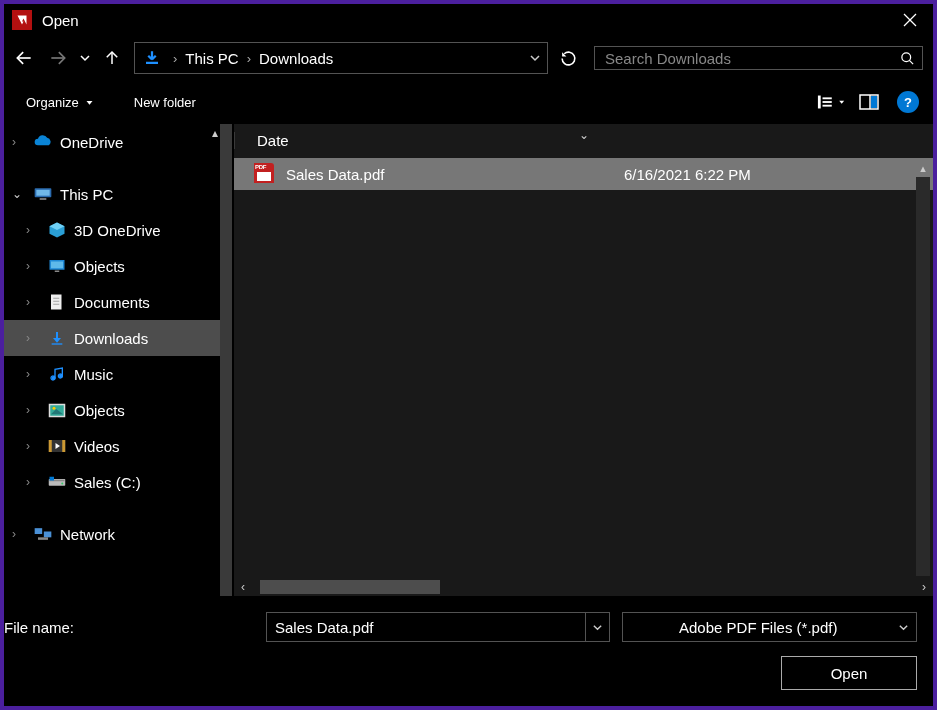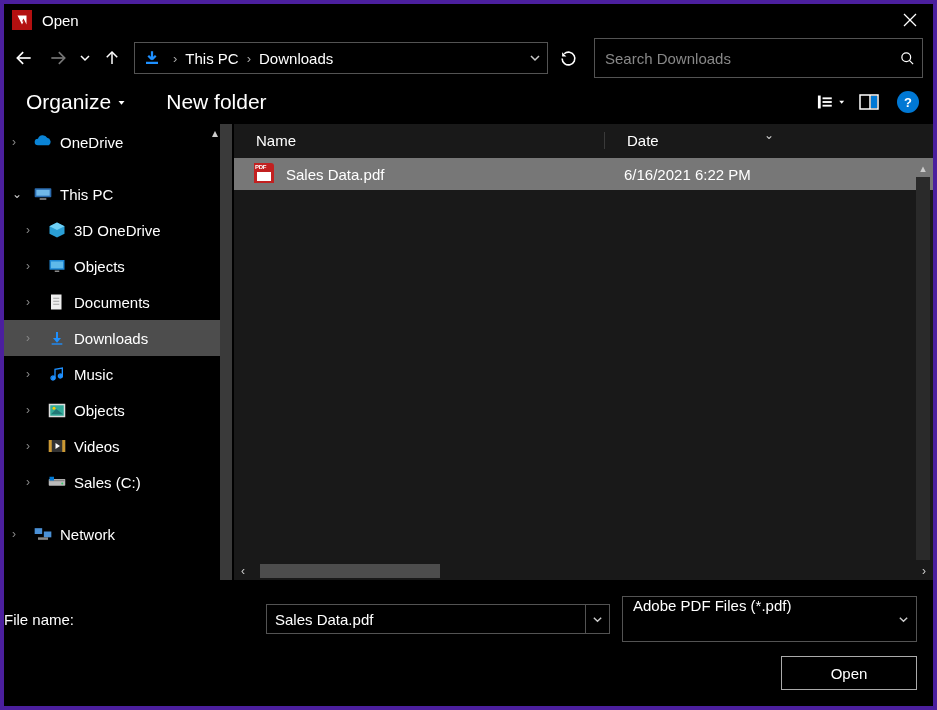--- a/index.html
+++ b/index.html
@@ -14,27 +14,27 @@
     
     .navbar { height: 44px; display: flex; align-items: center; background: #000; color: #fff; padding: 0 4px; gap: 2px; }
     .nav-btn { width: 32px; height: 34px; display: flex; align-items: center; justify-content: center; color: #ccc; }
     .nav-btn.dis { color: #777; }
     .addrbar { flex: 0 0 414px; height: 32px; border: 1px solid #535353; display: flex; align-items: center; margin-left: 4px; }
     .addr-folder-icon { width: 22px; height: 22px; margin: 0 6px; display: flex; align-items: center; justify-content: center; }
     .addr-sep { color: #aaa; font-size: 13px; padding: 0 4px; }
     .addr-seg { color: #fff; font-size: 15px; padding: 2px 4px; }
     .addr-drop { margin-left: auto; padding: 0 6px; color: #ccc; }
     .refresh-btn { width: 32px; height: 32px; display: flex; align-items: center; justify-content: center; color: #fff; margin-left: 2px; }
-    .searchbar { flex: 1; height: 40px; border: 1px solid #535353; display: flex; align-items: center; margin-left: 8px; margin-right: 6px; }
+    .searchbar { flex: 1; height: 24px; border: 1px solid #535353; display: flex; align-items: center; margin-left: 8px; margin-right: 6px; }
     .search-input { flex: 1; background: transparent; border: none; color: #fff; font-size: 15px; padding: 0 10px; outline: none; }
     .search-input::placeholder { color: #888; }
     .search-icon { width: 30px; display: flex; align-items: center; justify-content: center; color: #fff; }
     
     .toolbar { height: 44px; display: flex; align-items: center; background: #000; color: #fff; padding: 0 14px; }
-    .tool-btn { display: flex; align-items: center; font-size: 21px; color: #fff; padding: 4px 8px; gap: 6px; }
+    .tool-btn { display: flex; align-items: center; font-size: 13px; color: #fff; padding: 4px 8px; gap: 6px; }
     .tool-btn.newfolder { margin-left: 24px; }
     .tool-right { margin-left: auto; display: flex; align-items: center; gap: 10px; }
     .view-btn { width: 28px; height: 28px; display: flex; align-items: center; justify-content: center; color: #fff; }
     .help-btn { width: 22px; height: 22px; border-radius: 50%; background: #0078d4; color: #fff; display: flex; align-items: center; justify-content: center; font-size: 13px; font-weight: bold; margin-left: 4px; }
     
     .middle { flex: 1; display: flex; background: #000; min-height: 0; }
     .sidebar { width: 216px; display: flex; flex-direction: column; color: #fff; overflow: hidden; position: relative; }
     .sidebar .tree { flex: 1; overflow: hidden; }
     .tree-item { height: 36px; display: flex; align-items: center; font-size: 15px; color: #fff; padding-left: 8px; }
     .tree-item.lvl1 { padding-left: 8px; }
@@ -65,21 +65,21 @@
     .hscroll .left, .hscroll .right { width: 18px; text-align: center; color: #ccc; font-size: 12px; }
     .hscroll .thumb { height: 14px; background: #4d4d4d; width: 180px; margin-left: 8px; }
     .hscroll .track { flex: 1; }
     
     .bottom { background: #000; color: #fff; padding: 16px 16px 16px 0; display: flex; flex-direction: column; gap: 14px; }
     .row1 { display: flex; align-items: center; }
     .fname-label { width: 262px; text-align: left; font-size: 15px; padding-right: 10px; }
     .fname-input-wrap { width: 344px; height: 30px; border: 1px solid #535353; display: flex; align-items: center; }
     .fname-input { flex: 1; background: transparent; border: none; color: #fff; font-size: 15px; padding: 0 8px; outline: none; }
     .fname-drop { width: 24px; height: 28px; display: flex; align-items: center; justify-content: center; color: #ccc; border-left: 1px solid #535353; }
-    .filter-wrap { flex: 1; height: 46px; border: 1px solid #535353; display: flex; margin-left: 12px; }
+    .filter-wrap { flex: 1; height: 30px; border: 1px solid #535353; display: flex; align-items: center; margin-left: 12px; padding-left: 46px; }
     .filter-text { flex: 1; padding: 0 10px; font-size: 15px; }
     .filter-drop { width: 26px; display: flex; align-items: center; justify-content: center; color: #ccc; }
     .row2 { display: flex; justify-content: flex-end; gap: 14px; }
     .dlg-btn { width: 136px; height: 34px; border: 1px solid #aaa; background: transparent; color: #fff; font-size: 15px; display: flex; align-items: center; justify-content: center; }
     
     svg { display: block; }
     .pdf-icon { background: #c22020; width: 20px; height: 20px; position: relative; border-top-right-radius: 3px; }
     .pdf-icon::after { content: "PDF"; position: absolute; top: 1px; left: 1px; font-size: 6px; color: #fff; font-weight: bold; letter-spacing: -0.3px; }
     .pdf-icon::before { content: ""; position: absolute; bottom: 2px; left: 3px; right: 3px; height: 9px; background: #fff; }
   </style>
@@ -327,23 +327,20 @@
           </span>
           <span>Network</span>
         </div>
       </div>
     </div>
 
     <div class="sidebar-resize"></div>
 
     <div class="filearea">
       <div class="colheaders">
-        <div class="col col-name">
-          <span>Name</span>
-        </div>
         <div class="col col-date">
           <span class="col-sort">⌄</span>
           <span>Date</span>
         </div>
       </div>
       <div class="filelist">
         <div class="file-row selectedrow">
           <div class="file-icon">
               <div class="pdf-icon"></div>
             </div>

